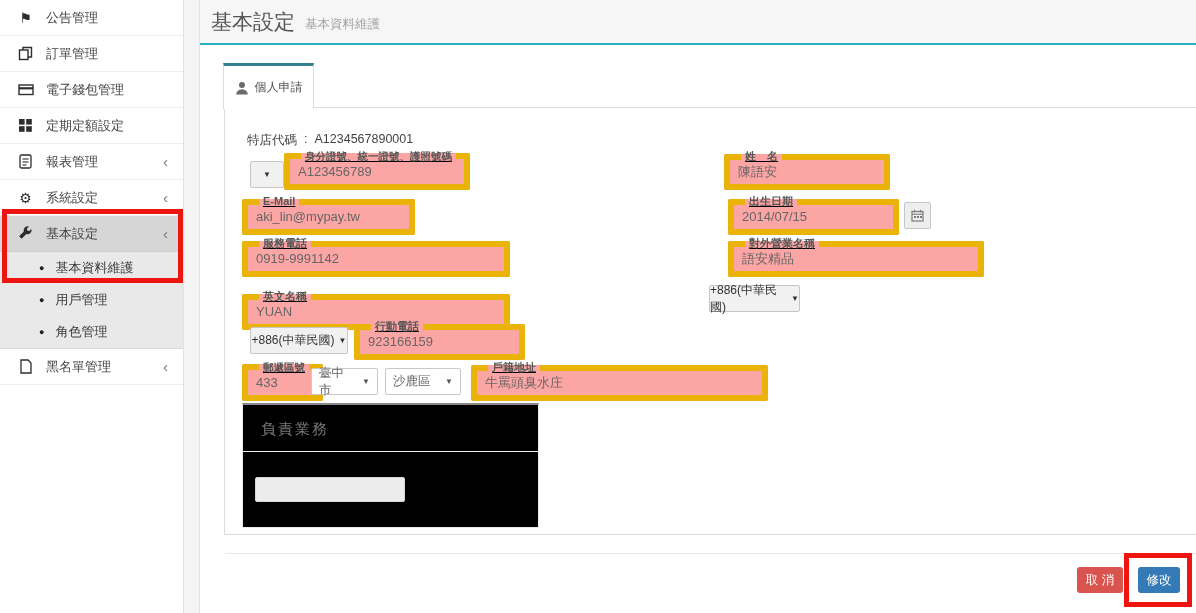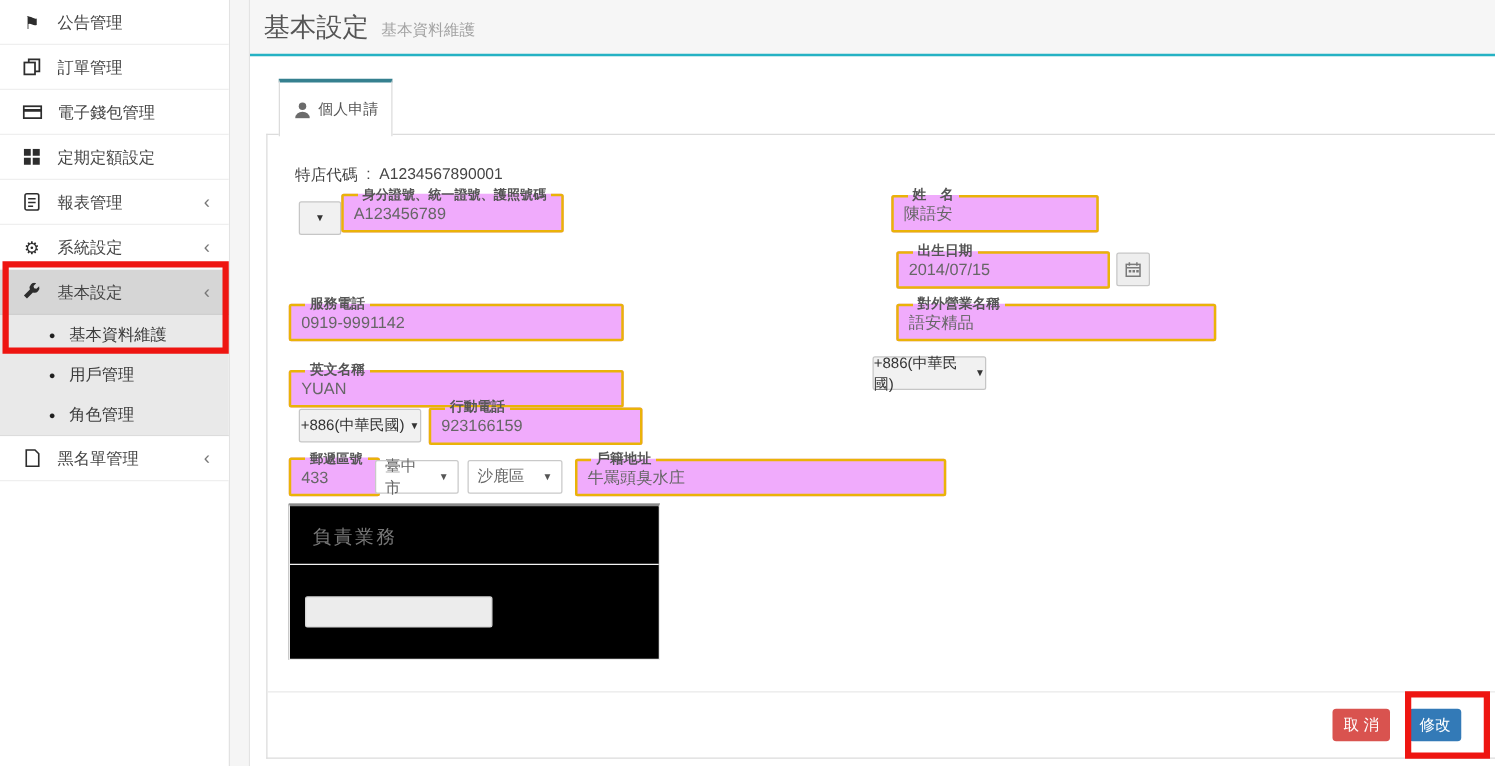--- a/index.html
+++ b/index.html
@@ -21,26 +21,26 @@
 
   
   .main { position:absolute; left:199px; top:0; right:0; height:613px; background:#fff; border-left:1px solid #e3e3e3; z-index:2; }
   .main-header { position:absolute; left:0; top:0; right:0; height:45px; background:#f6f6f6; border-bottom:2px solid #25b2c4; display:flex; align-items:center; padding-left:11px; }
   .main-title { font-size:21px; color:#555; }
   .main-subtitle { font-size:12.5px; color:#a3a3a3; margin-left:10px; padding-top:6px; }
 
   .tab { position:absolute; left:23px; top:63px; width:91px; height:46px; background:#fff; border:1px solid #dcdcdc; border-top:3px solid #35808f; border-bottom:none; z-index:4; display:flex; align-items:center; justify-content:center; gap:6px; font-size:12px; color:#555; cursor:pointer; }
   .tab svg { display:block; }
 
-  .card { position:absolute; left:13px; top:107px; right:0; height:500px; background:#fff; border:1px solid #dcdcdc; border-right:none; z-index:3; }
+  .card { position:absolute; left:24px; top:107px; right:0; height:428px; background:#fff; border:1px solid #dcdcdc; border-right:none; z-index:3; }
 
   .merchant-line { position:absolute; left:22px; top:24px; font-size:12.5px; color:#444; display:flex; gap:7px; }
 
   
-  fieldset.field { position:absolute; border:2px solid #eab308; border-radius:2px; padding:0 8px 4px 8px; background:#f0abfc; }
+  fieldset.field { position:absolute; border:6px solid #eab308; border-radius:2px; padding:0 8px 4px 8px; background:#fca5a5;text-decoration:underline; }
   fieldset.field legend { font-size:11px; font-weight:bold; color:#555; padding:0 4px; margin-left:3px; line-height:1; white-space:nowrap; }
   fieldset.field legend.tiny { font-size:10.5px; }
   fieldset.field input { border:0; outline:0; width:100%; font-size:13px; color:#666; background:transparent; height:16px; font-family:inherit; }
 
   .btn-gray { position:absolute; background:#f1f1f1; border:1px solid #c6c6c6; border-radius:2px; color:#333; font-size:12px; display:flex; align-items:center; justify-content:center; gap:4px; cursor:pointer; }
   .btn-gray .caret { font-size:8px; color:#333; }
   .select-box { position:absolute; background:#fff; border:1px solid #c9c9c9; border-radius:2px; font-size:12.5px; color:#666; display:flex; align-items:center; padding:0 7px; cursor:pointer; }
   .select-box .caret { margin-left:auto; font-size:8px; color:#555; padding-left:8px; }
 
   .addon-btn { position:absolute; width:27px; height:27px; background:#eee; border:1px solid #c6c6c6; border-radius:2px; display:flex; align-items:center; justify-content:center; cursor:pointer; }
@@ -181,20 +181,24 @@
       <fieldset class="field" style="left:59px; top:43px; width:158px;">
         <legend class="tiny">身分證號、統一證號、護照號碼</legend>
         <input value="A123456789" style="">
       </fieldset>
 
       <fieldset class="field" style="left:499px; top:43px; width:166px;">
         <legend>姓　名</legend>
         <input value="陳語安" style="">
       </fieldset>
 
+      <fieldset class="field" style="left:17px; top:88px; width:173px;">
+        <legend>E-Mail</legend>
+        <input value="aki_lin@mypay.tw" style="">
+      </fieldset>
 
       <fieldset class="field" style="left:503px; top:88px; width:171px;">
         <legend>出生日期</legend>
         <input value="2014/07/15" style="">
       </fieldset>
       <div class="addon-btn" style="left:679px; top:94px;">
         <svg width="13" height="13" viewBox="0 0 13 13">
             <rect x="1" y="2.5" width="11" height="9.5" fill="none" stroke="#7a7a7a" stroke-width="1.2"></rect>
             <line x1="3.5" y1="0.8" x2="3.5" y2="3.5" stroke="#7a7a7a" stroke-width="1.2"></line>
             <line x1="9.5" y1="0.8" x2="9.5" y2="3.5" stroke="#7a7a7a" stroke-width="1.2"></line>

